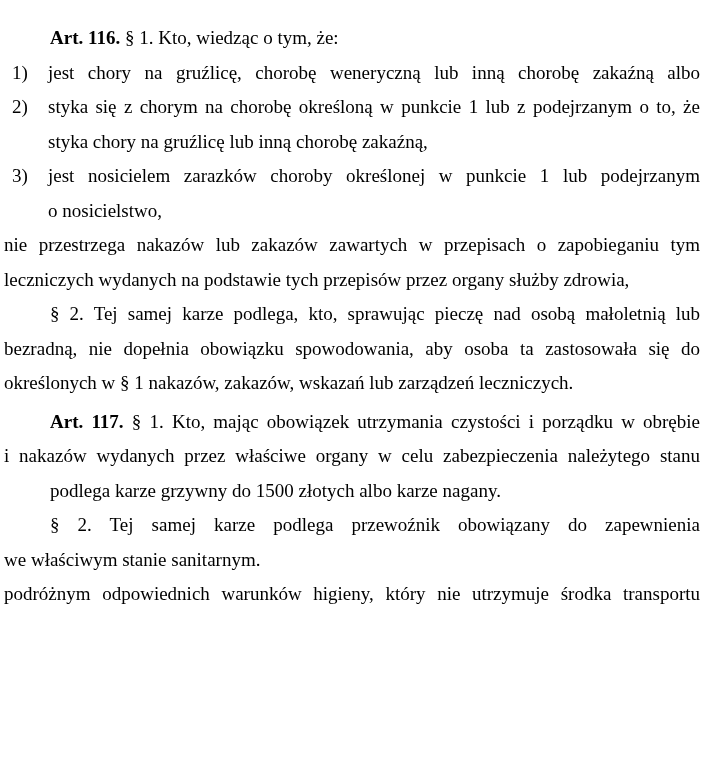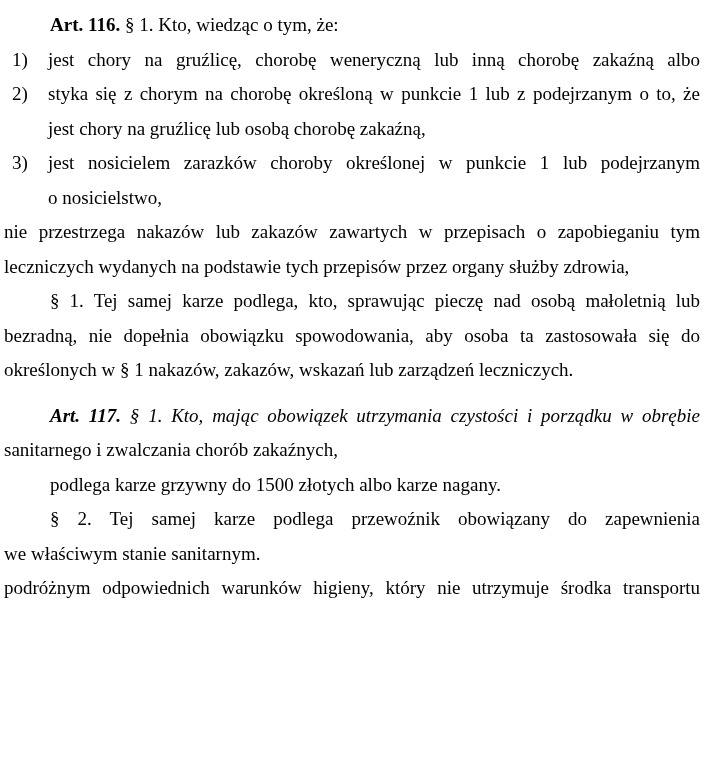--- a/index.html
+++ b/index.html
@@ -3,55 +3,55 @@
 <meta charset="utf-8">
 <style>
   html, body { margin: 0; padding: 0; }
   body {
     width: 719px; height: 780px;
     background: #ffffff; color: #000000;
     font-family: "Liberation Serif", "DejaVu Serif", serif;
     font-size: 19px;
     overflow: hidden;
   }
-  .page { padding: 8px 19px 0 4px; }
+  .page { padding: 21px 19px 0 4px; }
   .ln { line-height: 34.5px; text-align: left; }
   .ln.j { text-align: justify; text-align-last: justify; }
   .ln.para { padding-left: 46px; }
   .ln.cont { padding-left: 44px; }
   .ln.list { padding-left: 44px; position: relative; }
   .ln.list .num { position: absolute; left: 8px; top: 0; text-align: left; }
-  .ln.gap { margin-top: 11px; font-style: italic; }
+  .ln.gap { margin-top: 4px; }
   .ln b { font-weight: bold; }
 </style>
 </head>
 <body>
 
 <div class="page">
 
   <div class="ln para"><b>Art. 116.</b><span> § 1. Kto, wiedząc o tym, że:</span></div>
 
   <div class="ln list j"><span class="num">1)</span><span>jest chory na gruźlicę, chorobę weneryczną lub inną chorobę zakaźną albo</span></div>
 
   <div class="ln list j"><span class="num">2)</span><span>styka się z chorym na chorobę określoną w&nbsp;punkcie 1 lub z podejrzanym o to, że</span></div>
-  <div class="ln cont"><span>jest chory na gruźlicę lub osobą chorobę zakaźną,</span></div>
+  <div class="ln cont"><span>styka chory na gruźlicę lub inną chorobę zakaźną,</span></div>
 
   <div class="ln list j"><span class="num">3)</span><span>jest nosicielem zarazków choroby określonej w&nbsp;punkcie 1 lub podejrzanym</span></div>
   <div class="ln cont"><span>o nosicielstwo,</span></div>
 
   <div class="ln j"><span>nie przestrzega nakazów lub zakazów zawartych w przepisach o zapobieganiu tym</span></div>
   <div class="ln"><span>leczniczych wydanych na podstawie tych przepisów przez organy służby zdrowia,</span></div>
 
 
-  <div class="ln para j"><span>§ 1. Tej samej karze podlega, kto, sprawując pieczę nad osobą małoletnią lub</span></div>
+  <div class="ln para j"><span>§ 2. Tej samej karze podlega, kto, sprawując pieczę nad osobą małoletnią lub</span></div>
   <div class="ln j"><span>bezradną, nie dopełnia obowiązku spowodowania, aby osoba ta zastosowała się do</span></div>
   <div class="ln"><span>określonych w § 1 nakazów, zakazów, wskazań lub zarządzeń leczniczych.</span></div>
 
   <div class="ln para j gap"><b>Art. 117.</b><span> § 1. Kto, mając obowiązek utrzymania czystości i porządku w obrębie</span></div>
-  <div class="ln"><span>sanitarnego i zwalczania chorób zakaźnych,</span></div>
+  <div class="ln j"><span>i nakazów wydanych przez właściwe organy w celu zabezpieczenia należytego stanu</span></div>
 
   <div class="ln para"><span>podlega karze grzywny do 1500 złotych albo karze nagany.</span></div>
 
   <div class="ln para j"><span>§ 2. Tej samej karze podlega przewoźnik obowiązany do zapewnienia</span></div>
   <div class="ln"><span>we właściwym stanie sanitarnym.</span></div>
   <div class="ln j"><span>podróżnym odpowiednich warunków higieny, który nie utrzymuje środka transportu</span></div>
 
 </div>
 
 </body></html>

